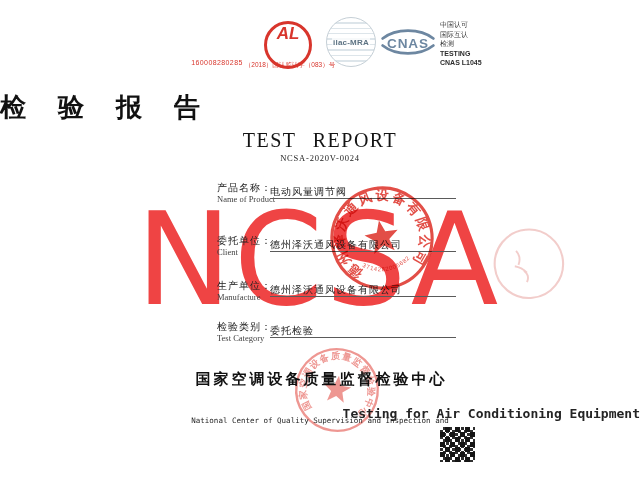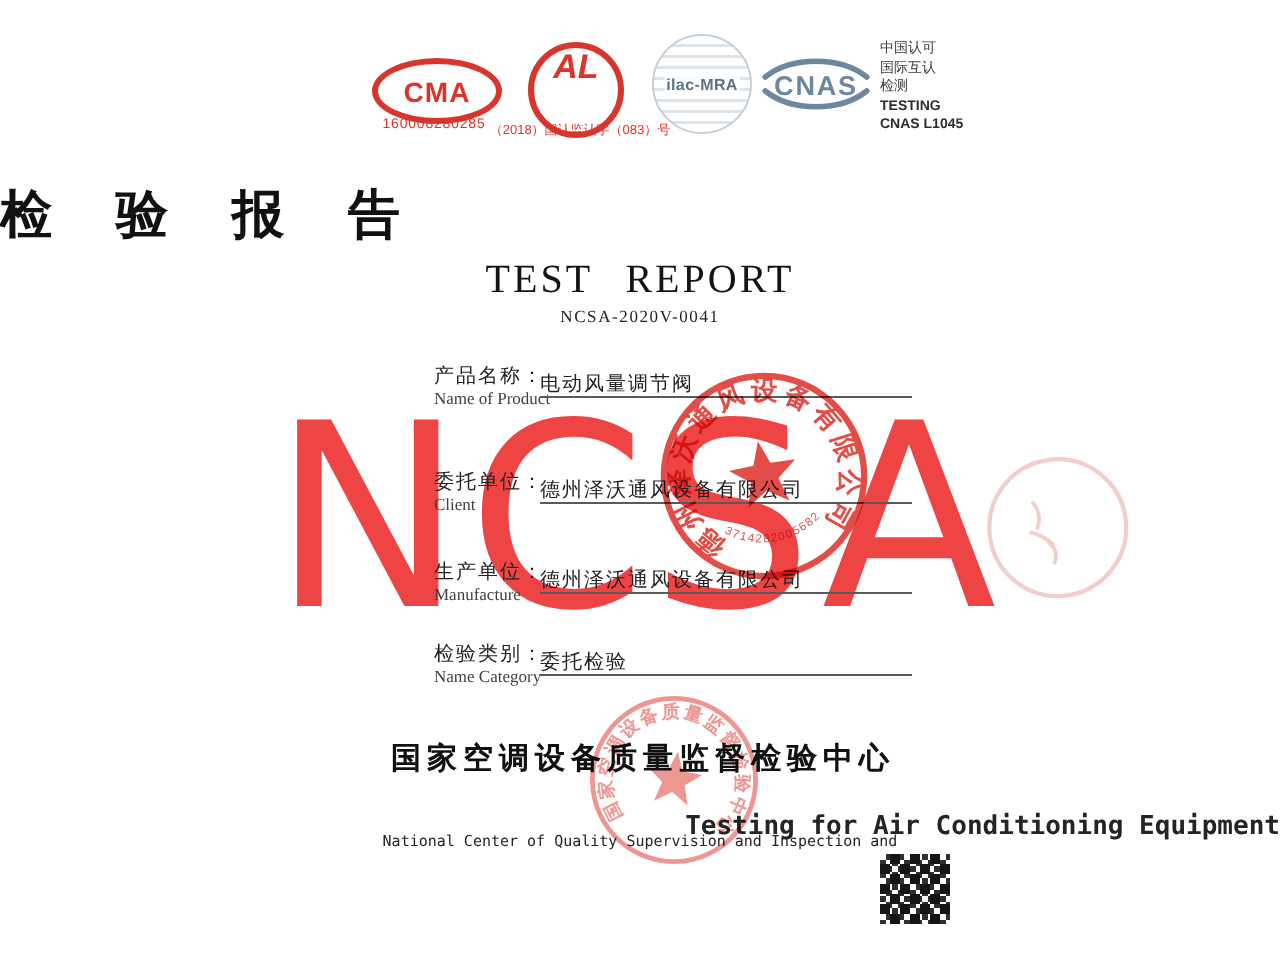--- a/index.html
+++ b/index.html
@@ -73,23 +73,20 @@
         repeating-conic-gradient(#303030 0% 25%, #ffffff 0% 50%);
       background-size:10px 10px, 6px 6px;}
 </style>
 </head>
 <body>
 
 <div class="page">
 
   <div class="watermark">NCSA</div>
 
-  <div class="cma-badge">
-    <span>CMA</span>
-  </div>
   <div class="cma-number">160008280285</div>
 
   <div class="cal-badge">
     <span>AL</span>
   </div>
   <div class="cal-caption">（2018）国认监认字（083）号</div>
 
   <div class="ilac-badge">
     <span>ilac-MRA</span>
   </div>
@@ -103,21 +100,21 @@
   <div class="accred">
     <div>中国认可</div>
     <div>国际互认</div>
     <div>检测</div>
     <div class="en">TESTING</div>
     <div class="en">CNAS L1045</div>
   </div>
 
   <div class="title-zh">检验报告</div>
   <div class="title-en">TEST REPORT</div>
-  <div class="report-no">NCSA-2020V-0041</div>
+  <div class="report-no">NCSA-2020V-0024</div>
 
   <div class="field-row" style="top:181px;">
     <div class="f-label-zh">产品名称：</div>
     <div class="f-label-en">Name of Product</div>
     <div class="f-value">电动风量调节阀</div>
     <div class="f-line"></div>
   </div>
   <div class="field-row" style="top:234px;">
     <div class="f-label-zh">委托单位：</div>
     <div class="f-label-en">Client</div>
@@ -125,21 +122,21 @@
     <div class="f-line"></div>
   </div>
   <div class="field-row" style="top:279px;">
     <div class="f-label-zh">生产单位：</div>
     <div class="f-label-en">Manufacture</div>
     <div class="f-value">德州泽沃通风设备有限公司</div>
     <div class="f-line"></div>
   </div>
   <div class="field-row" style="top:320px;">
     <div class="f-label-zh">检验类别：</div>
-    <div class="f-label-en">Name Category</div>
+    <div class="f-label-en">Test Category</div>
     <div class="f-value">委托检验</div>
     <div class="f-line"></div>
   </div>
 
   <div class="footer-zh">国家空调设备质量监督检验中心</div>
   <div class="footer-en1">National Center of Quality Supervision and Inspection and</div>
   <div class="footer-en2">Testing for Air Conditioning Equipment</div>
 
   <svg class="stamp stamp-company" viewBox="0 0 110 110">
     <circle cx="55" cy="55" r="51" fill="none" stroke="#dd2f26" stroke-width="3.2"></circle>

